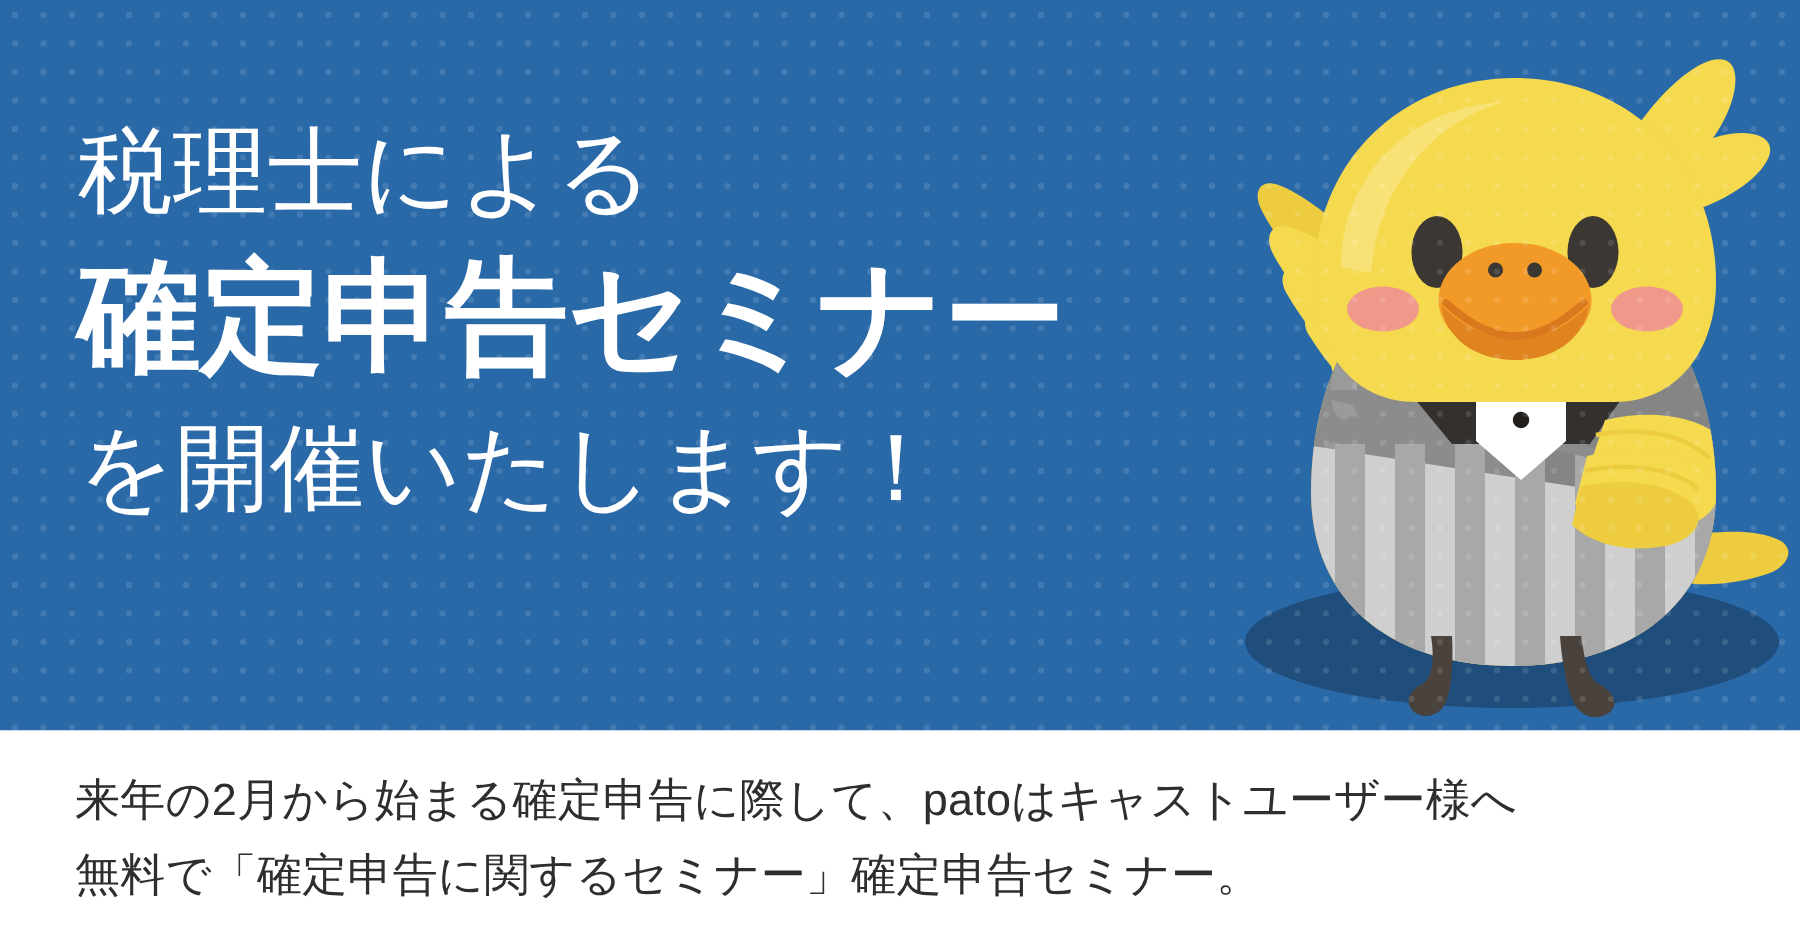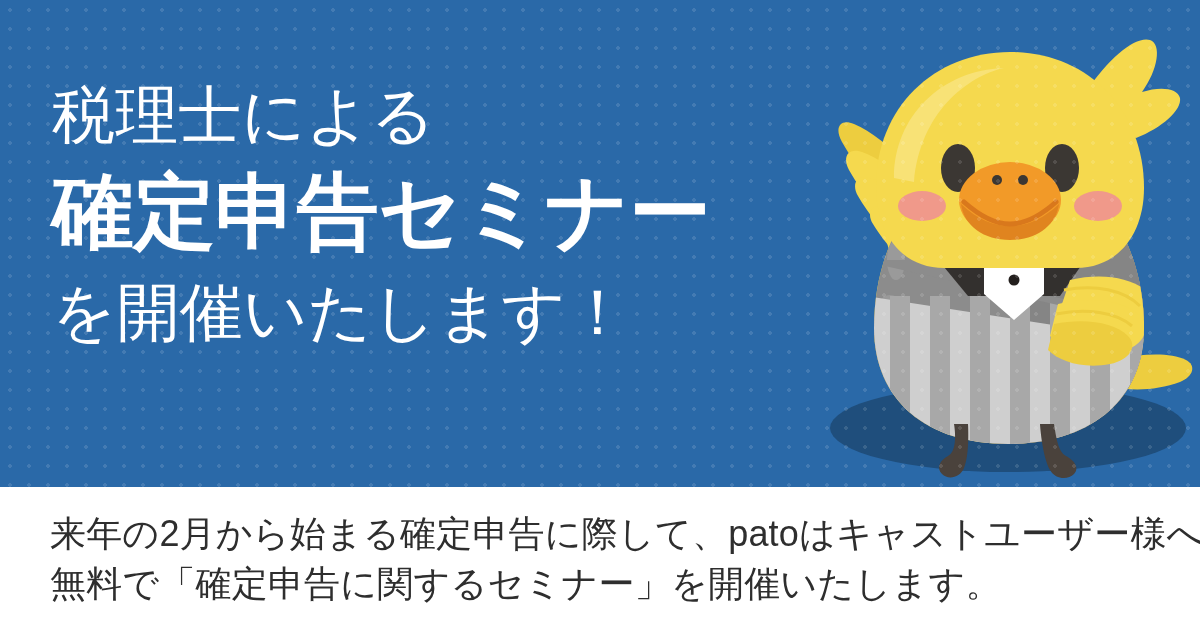--- a/index.html
+++ b/index.html
@@ -95,21 +95,21 @@
   .caption-inner {
     position: absolute;
     left: 50px;
     top: 22px;
     width: 1110px;
   }
   .cap-line {
     display: block;
     white-space: nowrap;
     color: #2e2e2e;
-    font-size: 36px;
+    font-size: 30px;
     line-height: 50px;
     font-weight: 500;
     letter-spacing: 0.005em;
   }
 </style>
 </head>
 <body>
 
 <div id="banner">
 
@@ -235,17 +235,17 @@
       <span class="hl-line hl-2">確定申告セミナー</span>
       <span class="hl-line hl-3">を開催いたします！</span>
     </div>
 
     <div class="hero-dots"></div>
   </div>
 
   <div class="caption">
     <div class="caption-inner">
       <span class="cap-line">来年の2月から始まる確定申告に際して、patoはキャストユーザー様へ</span>
-      <span class="cap-line">無料で「確定申告に関するセミナー」を開催いたします。</span>
+      <span class="cap-line">無料で「確定申告に関するセミナー」確定申告セミナー。</span>
     </div>
   </div>
 
 </div>
 
 </body></html>

